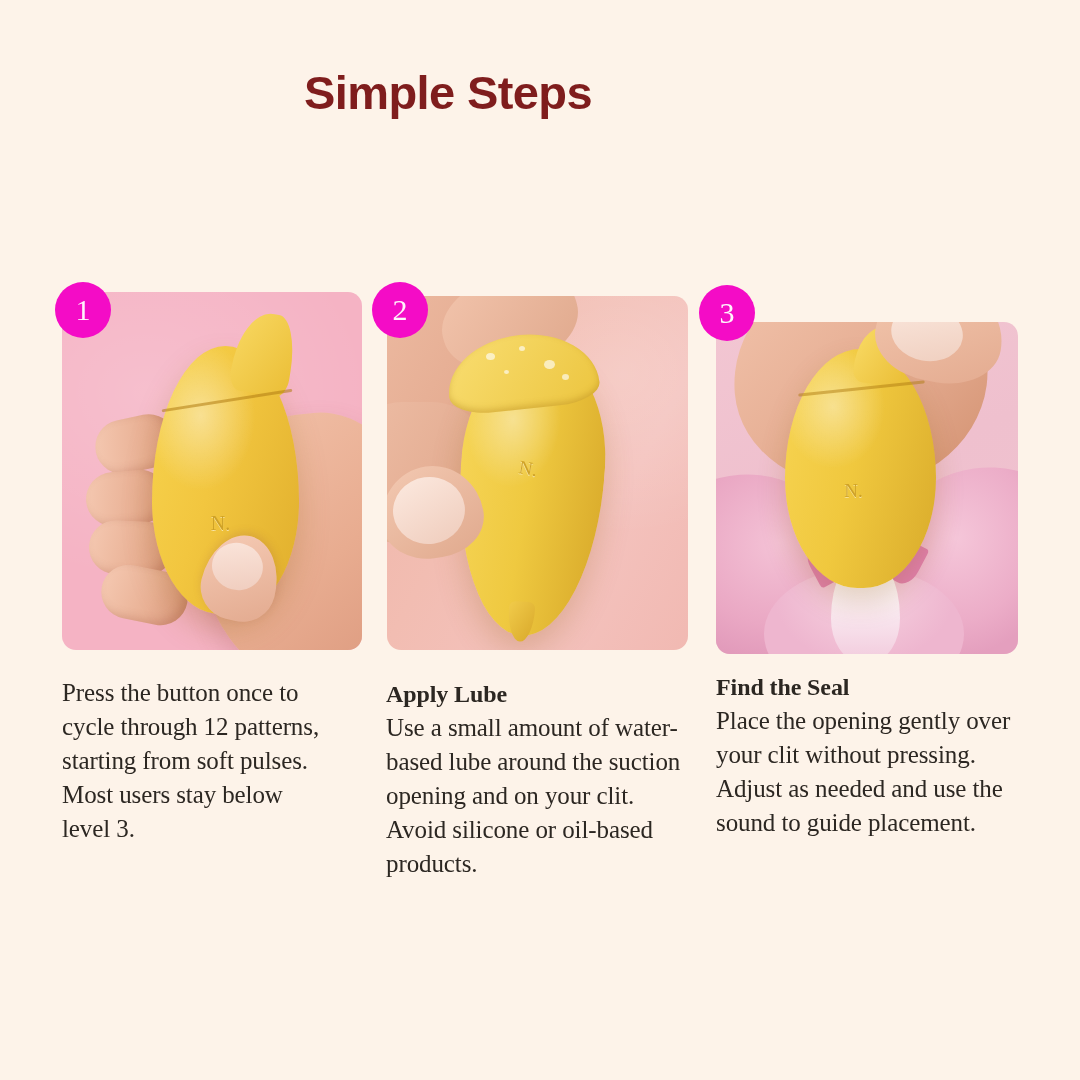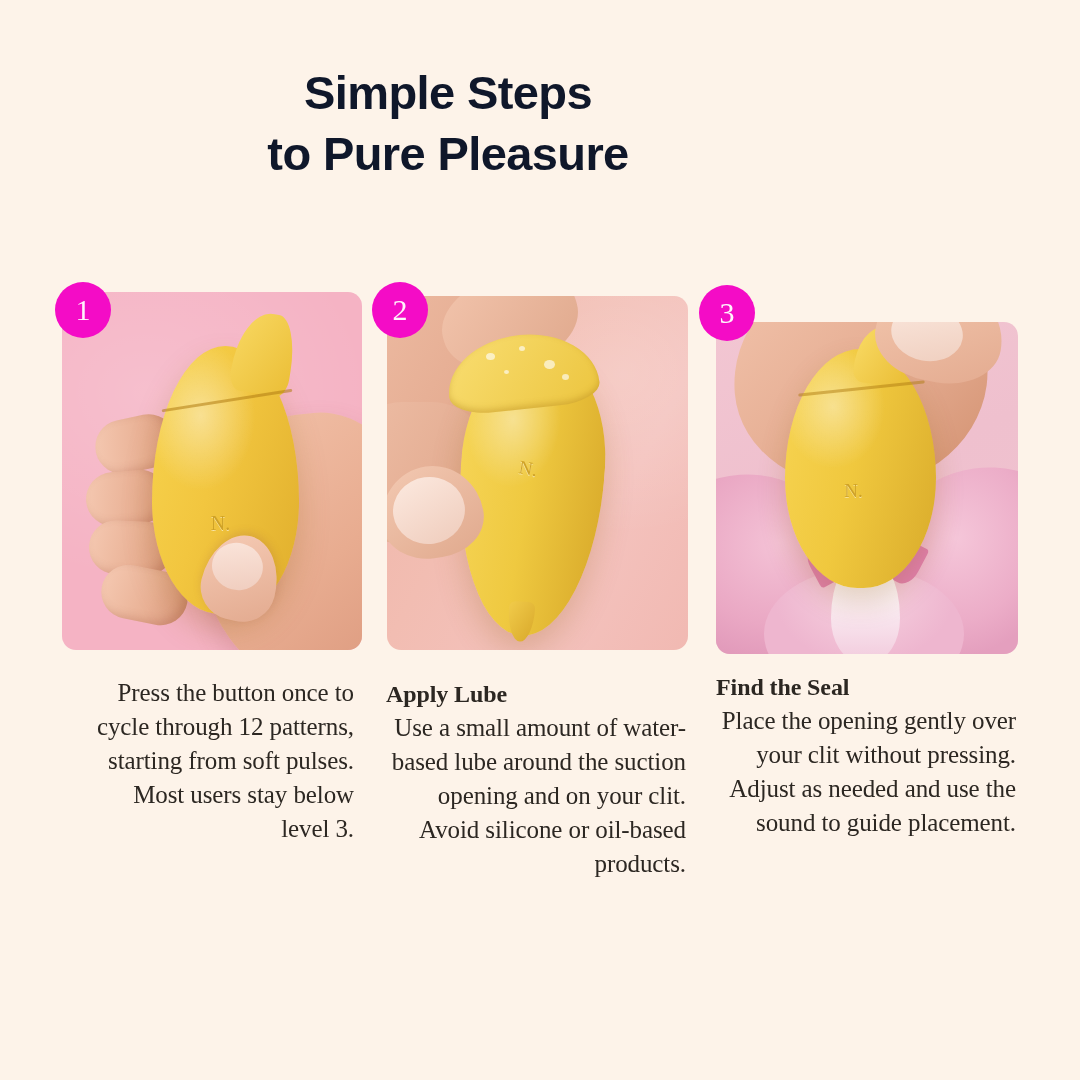--- a/index.html
+++ b/index.html
@@ -16,21 +16,21 @@
   
   .headline{
     position:absolute;
     left:0;top:62px;width:896px;
     text-align:center;
     font-family:"Liberation Sans", sans-serif;
     font-weight:bold;
     font-size:47px;
     line-height:61px;
     letter-spacing:-0.6px;
-    color:#0f172a;
+    color:#7f1d1d;
   }
   .headline .l1{display:block;}
   .headline .l2{display:block;}
 
   
   .cards{position:absolute;left:0;top:0;width:1080px;height:1080px;}
 
   .card{
     position:absolute;
     border-radius:14px;
@@ -278,31 +278,29 @@
     letter-spacing:-0.1px;
   }
   .cap-body{
     font-family:"Liberation Serif", serif;
     font-weight:normal;
     font-size:25px;
     line-height:34px;
     margin:0;
     white-space:pre-line;
     letter-spacing:-0.1px;
-    text-align:right;
   }
 </style>
 </head>
 <body>
 
 <div class="page">
 
   <div class="headline">
     <span class="l1">Simple Steps</span>
-    <span class="l2">to Pure Pleasure</span>
   </div>
 
   <div class="cards">
 
     <div class="card card-1">
       <div class="photo">
         <div class="bg1"></div>
         <div class="c1-palm"></div>
         <div class="c1-f c1-f1"></div>
         <div class="c1-f c1-f2"></div>

